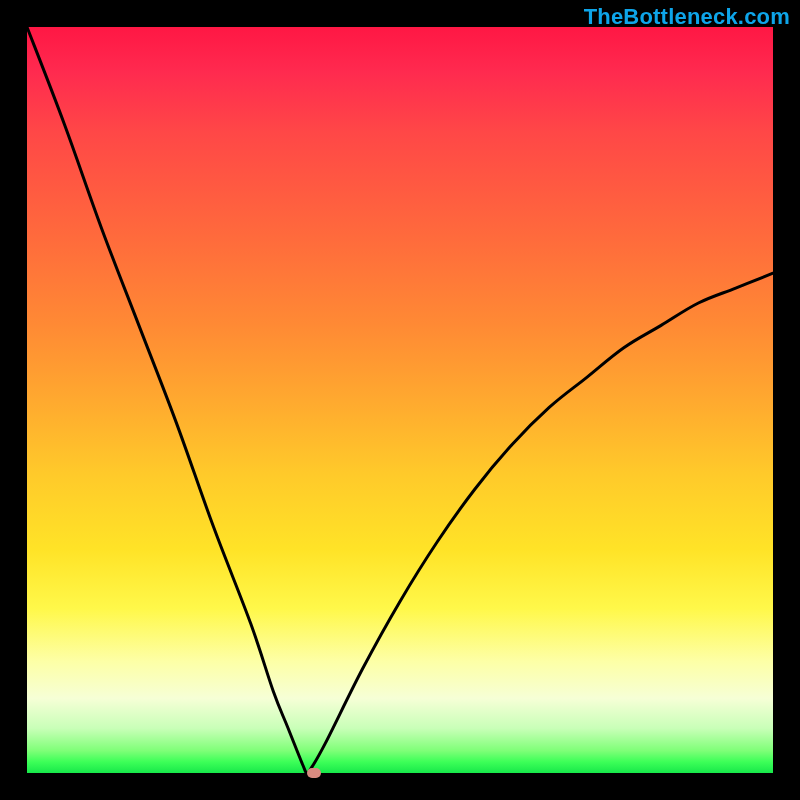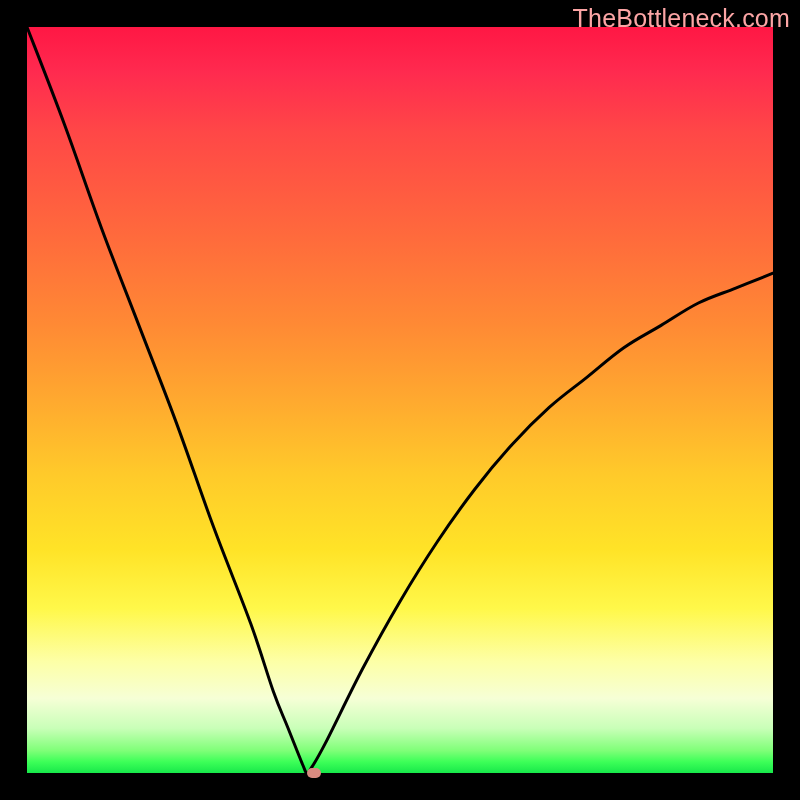--- a/index.html
+++ b/index.html
@@ -42,23 +42,23 @@
       #c9ffb8 94%,
       #7fff78 97%,
       #3dff58 98.5%,
       #17e84a 100%
     );
   }
   .watermark {
     position: absolute;
     top: 4px;
     right: 10px;
-    color: #fca5a5;
-    font-size: 25px;
-    font-weight: 400;
+    color: #0ea5e9;
+    font-size: 22px;
+    font-weight: 700;
     letter-spacing: 0.2px;
     user-select: none;
   }
   svg.curve {
     position: absolute;
     left: 0;
     top: 0;
     width: 746px;
     height: 746px;
     overflow: visible;

